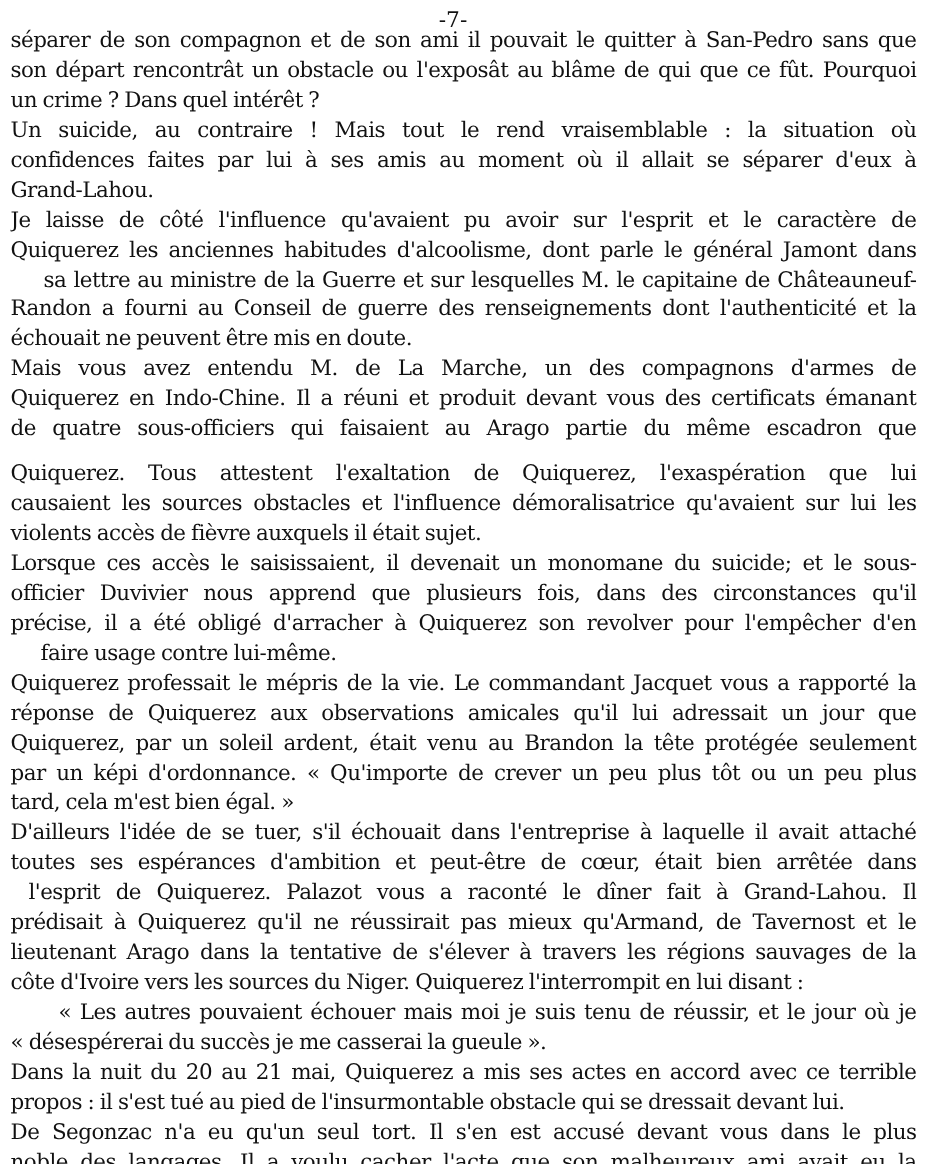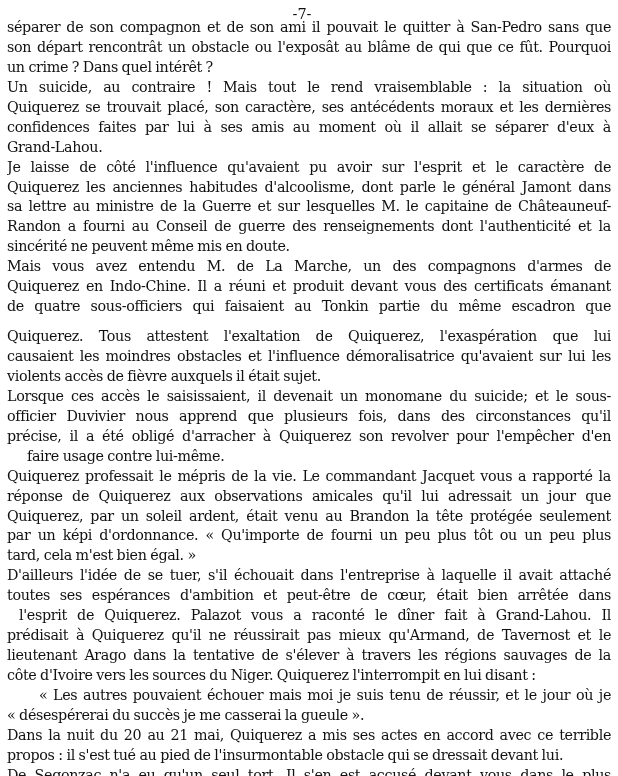--- a/index.html
+++ b/index.html
@@ -28,50 +28,49 @@
 <div class="page">
   <div class="pnum">-7-</div>
   <div class="text" id="body">
       <div>
         <span class="ln" style="display: block; white-space: normal; height: 19.95px; overflow: hidden;">séparer de son compagnon et de son ami il pouvait le quitter à San-Pedro sans que</span>
         <span class="ln" style="display: block; white-space: normal; height: 19.95px; overflow: hidden;">son départ rencontrât un obstacle ou l'exposât au blâme de qui que ce fût. Pourquoi</span>
         <span class="ln last" style="display: block; white-space: nowrap;">un crime ? Dans quel intérêt ?</span>
       </div>
       <div>
         <span class="ln" style="display: block; white-space: normal; height: 19.95px; overflow: hidden;">Un suicide, au contraire ! Mais tout le rend vraisemblable : la situation où</span>
-        <span class="ln" style="display: block; white-space: normal; height: 19.95px; overflow: hidden;">Quiquerez se trouvait placé, son caractère, ses antécédents moraux et les dernières</span>
         <span class="ln" style="display: block; white-space: normal; height: 19.95px; overflow: hidden;">confidences faites par lui à ses amis au moment où il allait se séparer d'eux à</span>
         <span class="ln last" style="display: block; white-space: nowrap;">Grand-Lahou.</span>
       </div>
       <div>
         <span class="ln" style="display: block; white-space: normal; height: 19.95px; overflow: hidden;">Je laisse de côté l'influence qu'avaient pu avoir sur l'esprit et le caractère de</span>
         <span class="ln" style="display: block; white-space: normal; height: 19.95px; overflow: hidden;">Quiquerez les anciennes habitudes d'alcoolisme, dont parle le général Jamont dans</span>
-        <span class="ln" style="display: block; white-space: normal; height: 19.95px; overflow: hidden;">sa lettre au ministre de la Guerre et sur lesquelles M. le capitaine de Châteauneuf-</span>
+        <span class="ln" style="display: block; white-space: normal; height: 19.95px; overflow: hidden; margin-left: 22px;">sa lettre au ministre de la Guerre et sur lesquelles M. le capitaine de Châteauneuf-</span>
         <span class="ln" style="display: block; white-space: normal; height: 19.95px; overflow: hidden;">Randon a fourni au Conseil de guerre des renseignements dont l'authenticité et la</span>
-        <span class="ln last" style="display: block; white-space: nowrap;">sincérité ne peuvent même mis en doute.</span>
+        <span class="ln last" style="display: block; white-space: nowrap;">échouait ne peuvent être mis en doute.</span>
       </div>
       <div>
         <span class="ln" style="display: block; white-space: normal; height: 19.95px; overflow: hidden;">Mais vous avez entendu M. de La Marche, un des compagnons d'armes de</span>
         <span class="ln" style="display: block; white-space: normal; height: 19.95px; overflow: hidden;">Quiquerez en Indo-Chine. Il a réuni et produit devant vous des certificats émanant</span>
-        <span class="ln" style="display: block; white-space: normal; height: 19.95px; overflow: hidden;">de quatre sous-officiers qui faisaient au Tonkin partie du même escadron que</span>
+        <span class="ln" style="display: block; white-space: normal; height: 19.95px; overflow: hidden;">de quatre sous-officiers qui faisaient au Arago partie du même escadron que</span>
         <span class="ln" style="display: block; white-space: normal; height: 19.95px; overflow: hidden; margin-top: 10px;">Quiquerez. Tous attestent l'exaltation de Quiquerez, l'exaspération que lui</span>
-        <span class="ln" style="display: block; white-space: normal; height: 19.95px; overflow: hidden;">causaient les moindres obstacles et l'influence démoralisatrice qu'avaient sur lui les</span>
+        <span class="ln" style="display: block; white-space: normal; height: 19.95px; overflow: hidden;">causaient les sources obstacles et l'influence démoralisatrice qu'avaient sur lui les</span>
         <span class="ln last" style="display: block; white-space: nowrap;">violents accès de fièvre auxquels il était sujet.</span>
       </div>
       <div>
         <span class="ln" style="display: block; white-space: normal; height: 19.95px; overflow: hidden;">Lorsque ces accès le saisissaient, il devenait un monomane du suicide; et le sous-</span>
         <span class="ln" style="display: block; white-space: normal; height: 19.95px; overflow: hidden;">officier Duvivier nous apprend que plusieurs fois, dans des circonstances qu'il</span>
         <span class="ln" style="display: block; white-space: normal; height: 19.95px; overflow: hidden;">précise, il a été obligé d'arracher à Quiquerez son revolver pour l'empêcher d'en</span>
         <span class="ln last" style="display: block; white-space: nowrap; margin-left: 20px;">faire usage contre lui-même.</span>
       </div>
       <div>
         <span class="ln" style="display: block; white-space: normal; height: 19.95px; overflow: hidden;">Quiquerez professait le mépris de la vie. Le commandant Jacquet vous a rapporté la</span>
         <span class="ln" style="display: block; white-space: normal; height: 19.95px; overflow: hidden;">réponse de Quiquerez aux observations amicales qu'il lui adressait un jour que</span>
         <span class="ln" style="display: block; white-space: normal; height: 19.95px; overflow: hidden;">Quiquerez, par un soleil ardent, était venu au Brandon la tête protégée seulement</span>
-        <span class="ln" style="display: block; white-space: normal; height: 19.95px; overflow: hidden;">par un képi d'ordonnance. « Qu'importe de fourni un peu plus tôt ou un peu plus</span>
+        <span class="ln" style="display: block; white-space: normal; height: 19.95px; overflow: hidden;">par un képi d'ordonnance. « Qu'importe de crever un peu plus tôt ou un peu plus</span>
         <span class="ln last" style="display: block; white-space: nowrap;">tard, cela m'est bien égal. »</span>
       </div>
       <div>
         <span class="ln" style="display: block; white-space: normal; height: 19.95px; overflow: hidden;">D'ailleurs l'idée de se tuer, s'il échouait dans l'entreprise à laquelle il avait attaché</span>
         <span class="ln" style="display: block; white-space: normal; height: 19.95px; overflow: hidden;">toutes ses espérances d'ambition et peut-être de cœur, était bien arrêtée dans</span>
         <span class="ln" style="display: block; white-space: normal; height: 19.95px; overflow: hidden; margin-left: 12px;">l'esprit de Quiquerez. Palazot vous a raconté le dîner fait à Grand-Lahou. Il</span>
         <span class="ln" style="display: block; white-space: normal; height: 19.95px; overflow: hidden;">prédisait à Quiquerez qu'il ne réussirait pas mieux qu'Armand, de Tavernost et le</span>
         <span class="ln" style="display: block; white-space: normal; height: 19.95px; overflow: hidden;">lieutenant Arago dans la tentative de s'élever à travers les régions sauvages de la</span>
         <span class="ln last" style="display: block; white-space: nowrap;">côte d'Ivoire vers les sources du Niger. Quiquerez l'interrompit en lui disant :</span>
       </div>

